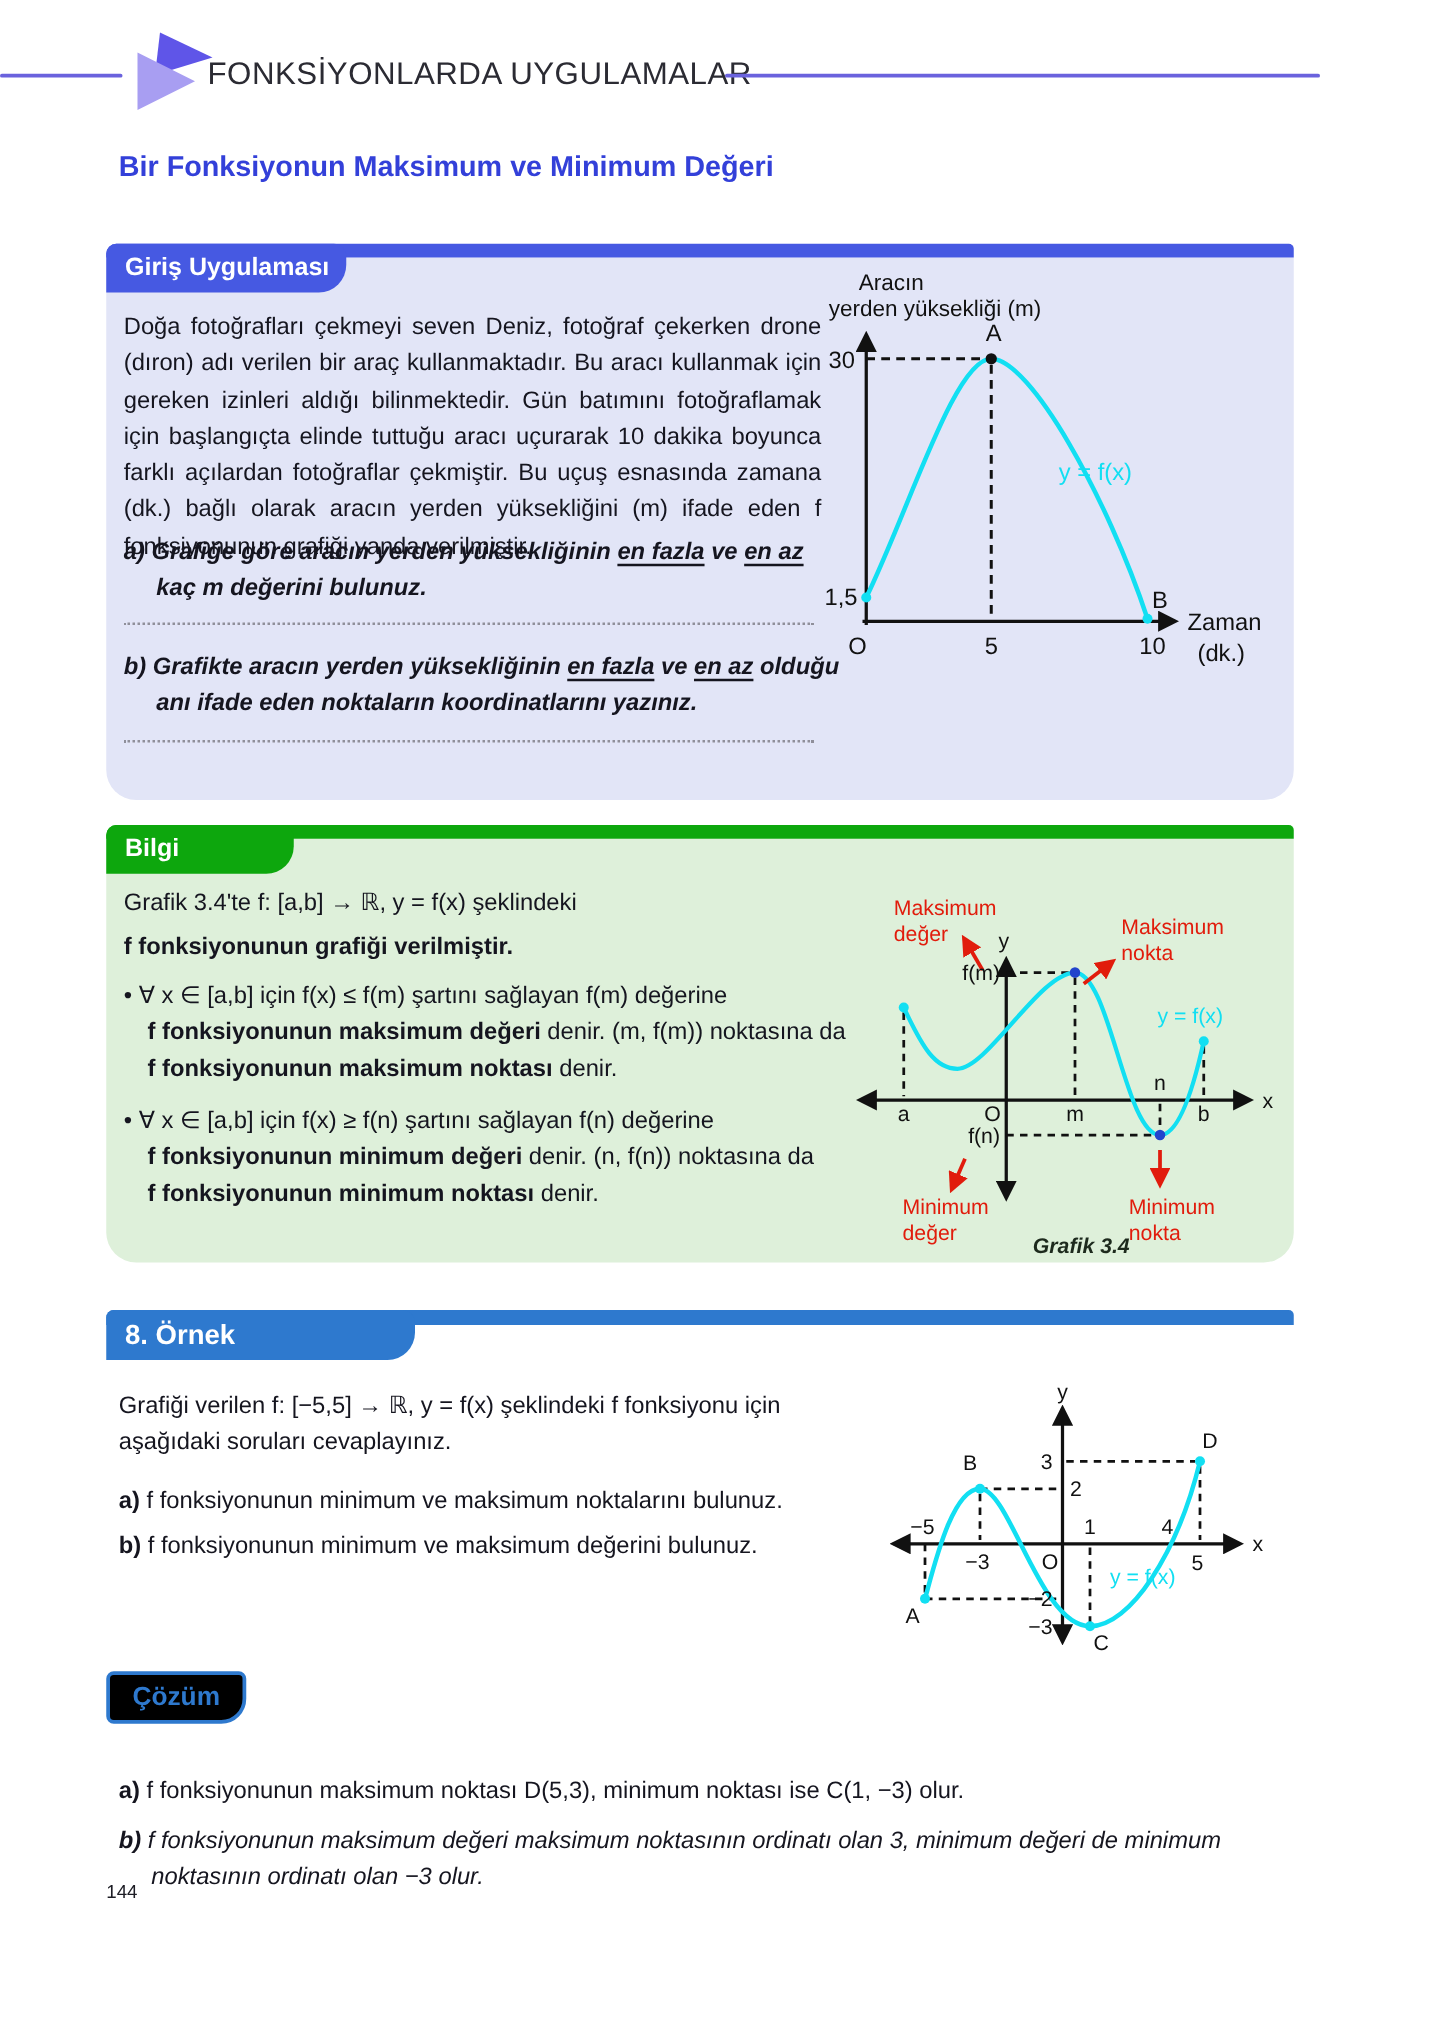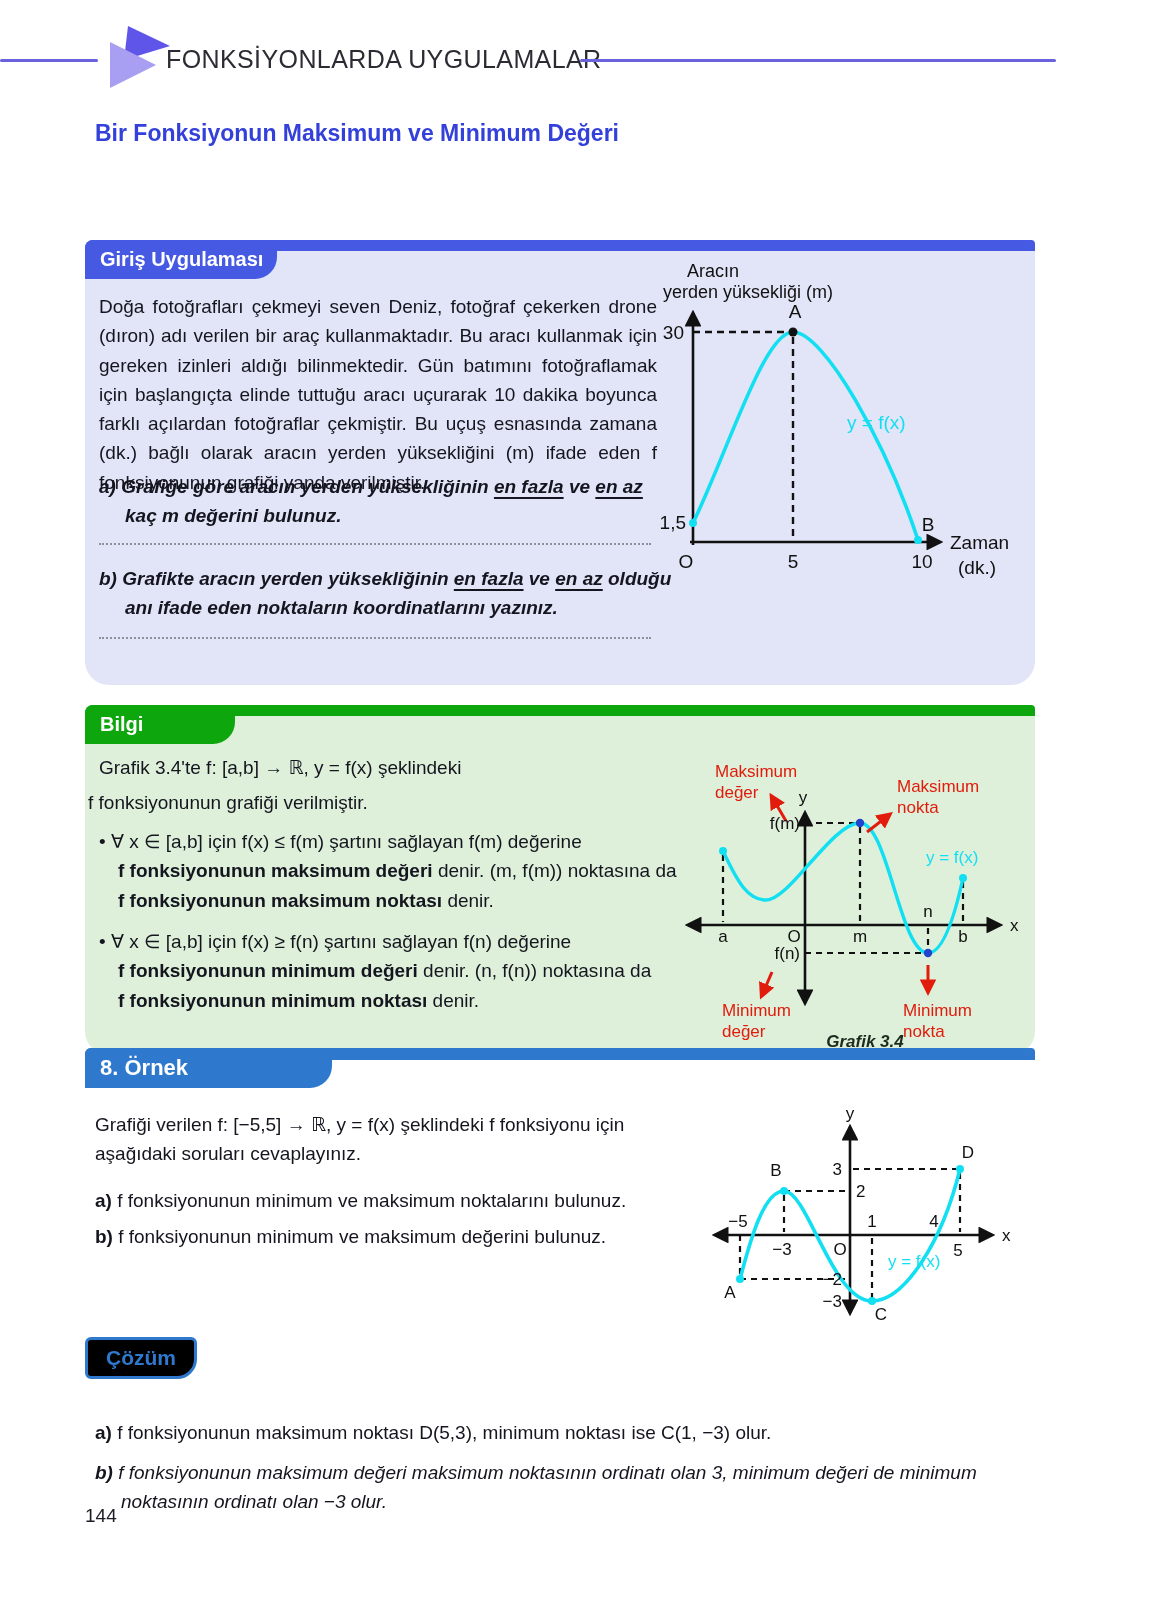--- a/index.html
+++ b/index.html
@@ -4,39 +4,39 @@
 <style>
   html,body{margin:0;padding:0;background:#fff;}
   .page{position:relative;width:1152px;height:1624px;background:#ffffff;overflow:hidden;
         font-family:"Liberation Sans","DejaVu Sans",sans-serif;color:#15151f;}
   .abs{position:absolute;}
   
   .hline{position:absolute;height:3px;background:#6a62dd;border-radius:2px;}
   .header-title{position:absolute;font-size:25px;letter-spacing:.4px;color:#2b2b33;font-weight:400;}
   .page-heading{position:absolute;font-size:23px;font-weight:bold;color:#3340d9;}
   
-  .box{position:absolute;width:950px;margin-top:45px;}
+  .box{position:absolute;width:950px;}
   .strip{position:absolute;left:0;top:0;right:0;height:11px;border-radius:8px 4px 0 0;z-index:1;}
   .tab{position:absolute;left:0;top:0;height:39px;z-index:2;color:#fff;font-weight:bold;
        font-size:20px;line-height:38px;padding-left:15px;box-sizing:border-box;border-radius:8px 10px 22px 0;}
   .boxbody{position:absolute;left:0;right:0;top:11px;bottom:0;border-radius:0 0 24px 24px;z-index:0;}
   .blue-bg{background:#4659e2;}
   .green-bg{background:#0da70d;}
   .ornek-bg{background:#2e79ce;}
   .txt{font-size:19px;line-height:1.54;}
   .just{text-align:justify;}
   .hang{padding-left:26px;text-indent:-26px;font-style:italic;}
   .hang18{padding-left:19px;text-indent:-19px;}
   .u{text-decoration:underline;text-decoration-thickness:2px;text-underline-offset:4px;}
   .dotline{position:absolute;border-top:2px dotted #8f8f9a;height:0;}
   
   .cozum-box{position:absolute;width:112px;height:42px;background:#000000;border:3px solid #2e79ce;
              border-radius:6px 6px 20px 6px;box-sizing:border-box;color:#2e79ce;font-weight:bold;
              font-size:21px;line-height:36px;text-align:center;}
-  .pagenum{position:absolute;font-size:19px;color:#1d1d25;}
+  .pagenum{position:absolute;font-size:15px;color:#1d1d25;}
   svg text{font-family:"Liberation Sans","DejaVu Sans",sans-serif;}
 </style>
 </head>
 <body>
 
 <div class="page">
 
   <div class="hline" style="left:0;top:59px;width:98px;"></div>
   <svg class="abs" style="left:98px;top:20px;" width="76" height="72" viewBox="0 0 76 72">
     <polygon points="30,6 72,26 26,40" fill="#5f55e8"></polygon>
@@ -90,21 +90,21 @@
       <text x="207" y="174" font-size="19" fill="#12dff2">y = f(x)</text>
     </svg>
   </div>
 
   <div class="box" style="left:85px;top:660px;height:350px;">
     <div class="strip green-bg"></div>
     <div class="tab green-bg" style="width:150px;">Bilgi</div>
     <div class="boxbody" style="background:#def0da;"></div>
 
     <div class="abs txt" style="left:14px;top:48px;width:580px;">Grafik 3.4'te  f: [a,b] → ℝ, y = f(x)  şeklindeki</div>
-    <div class="abs txt" style="left:3px;top:83px;width:580px;">f fonksiyonunun grafiği verilmiştir.</div>
+    <div class="abs txt" style="left:14px;top:83px;width:580px;font-weight:bold;">f fonksiyonunun grafiği verilmiştir.</div>
     <div class="abs txt hang18" style="left:14px;top:122px;width:585px;"><span>• ∀ x ∈ [a,b]  için  f(x) ≤ f(m)  şartını sağlayan  f(m)  değerine</span><br><span style="font-weight: bold;">f fonksiyonunun maksimum değeri</span><span> denir. (m, f(m)) noktasına da</span><br><span style="font-weight: bold;">f fonksiyonunun maksimum noktası</span><span> denir.</span></div>
     <div class="abs txt hang18" style="left:14px;top:222px;width:585px;"><span>• ∀ x ∈ [a,b]  için  f(x) ≥ f(n)  şartını sağlayan  f(n)  değerine</span><br><span style="font-weight: bold;">f fonksiyonunun minimum değeri</span><span> denir. (n, f(n)) noktasına da</span><br><span style="font-weight: bold;">f fonksiyonunun minimum noktası</span><span> denir.</span></div>
 
     <svg class="abs" style="left:575px;top:30px;" width="370" height="320" viewBox="0 0 370 320">
       <defs>
         <marker id="g2arB" viewBox="0 0 10 10" refX="8" refY="5" markerWidth="6.5" markerHeight="6.5" orient="auto-start-reverse">
           <path d="M0,0 L10,5 L0,10 z" fill="#111"></path>
         </marker>
         <marker id="g2arR" viewBox="0 0 10 10" refX="7" refY="5" markerWidth="5.5" markerHeight="5.5" orient="auto-start-reverse">
           <path d="M0,0 L10,5 L0,10 z" fill="#e11c0c"></path>

